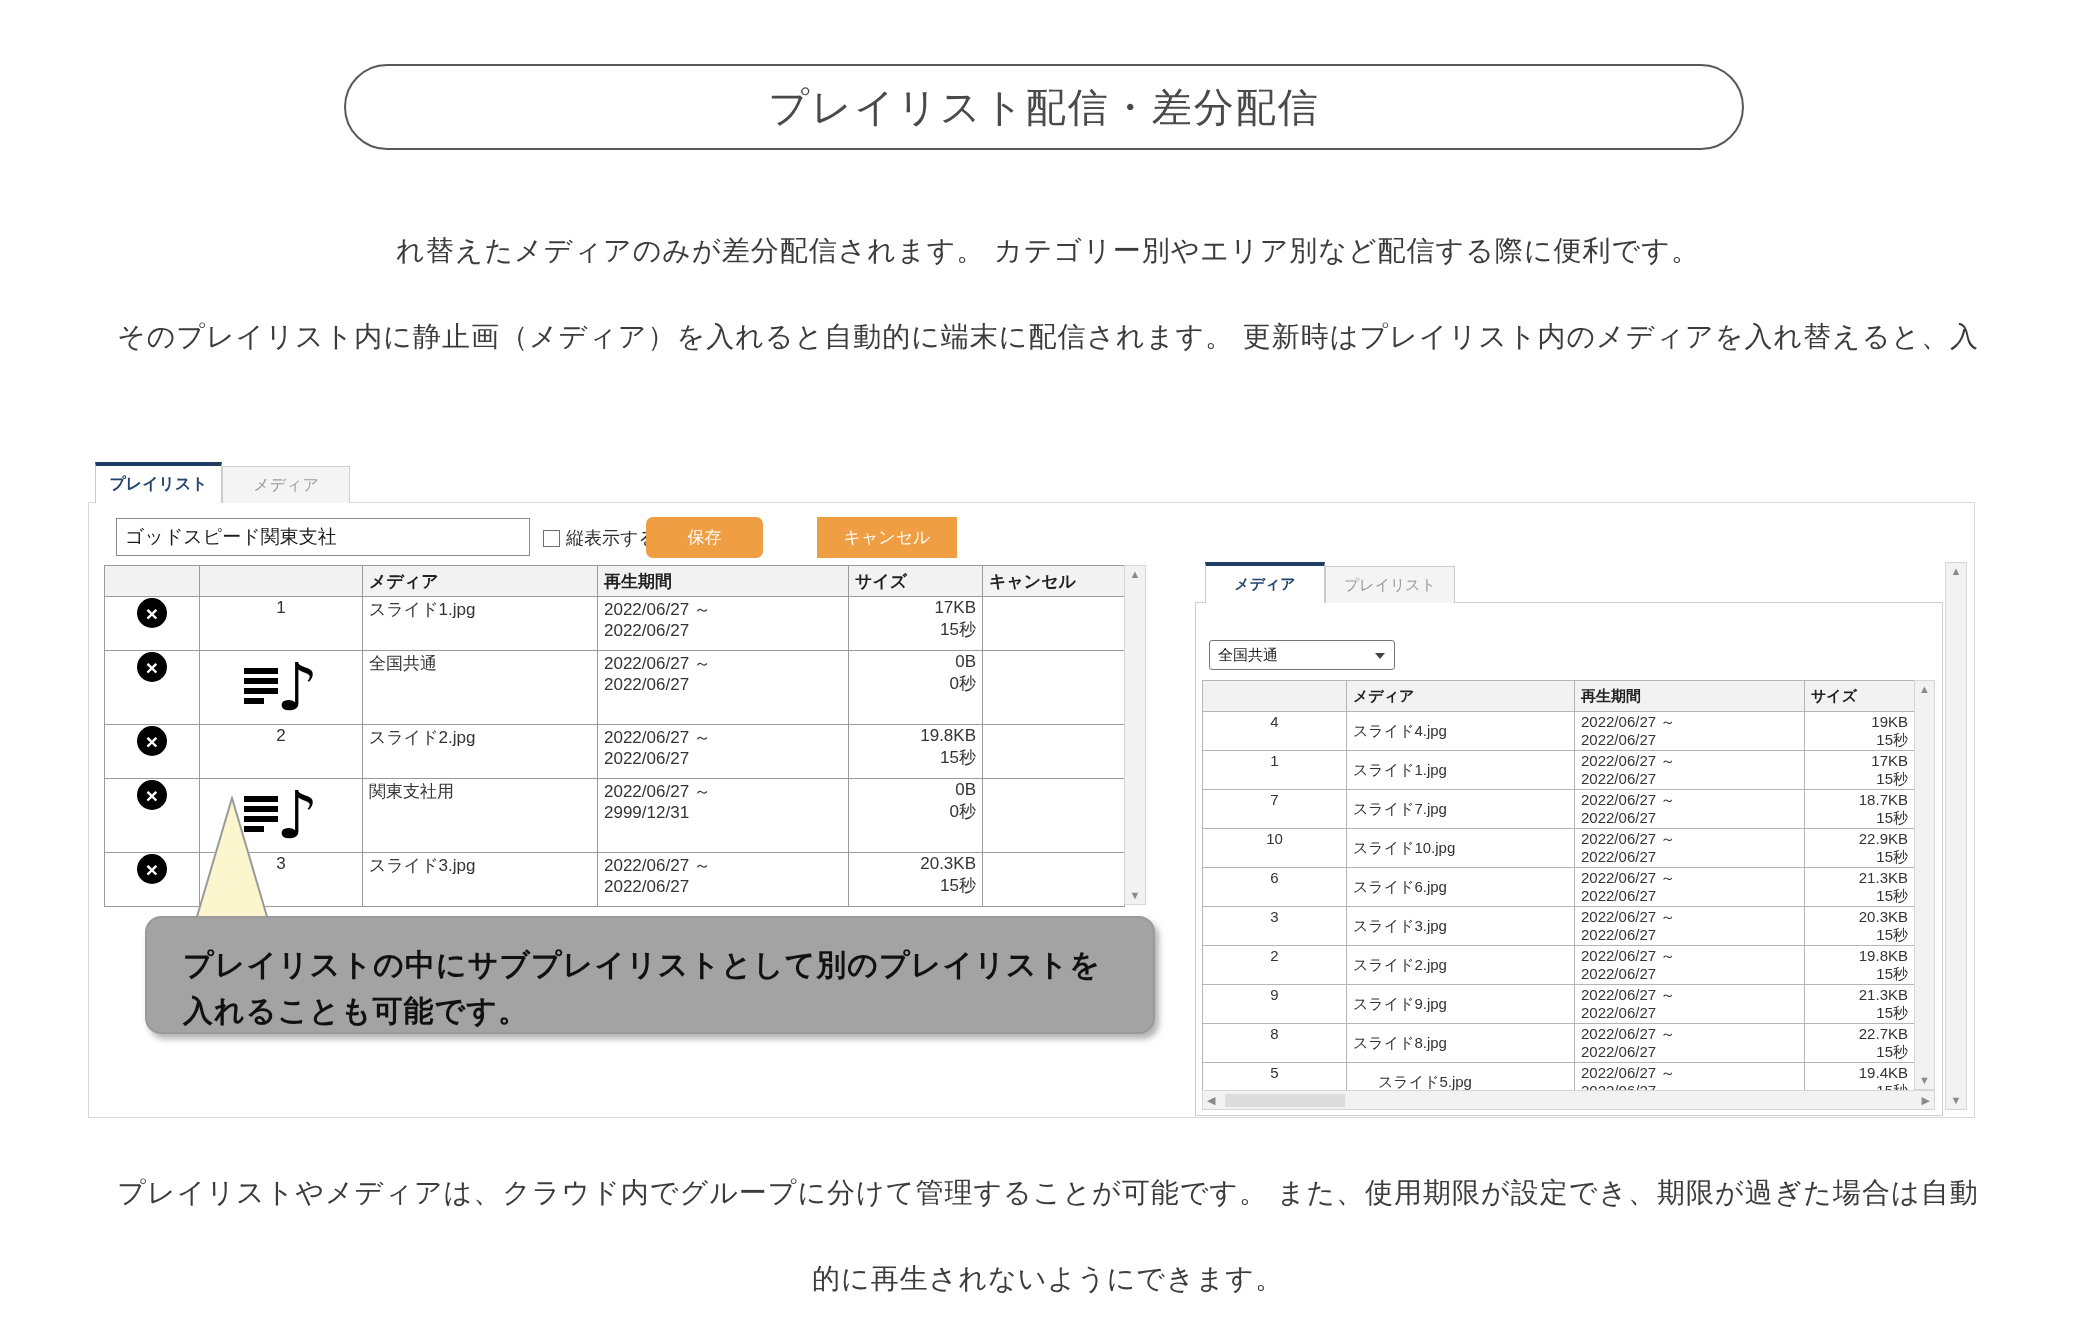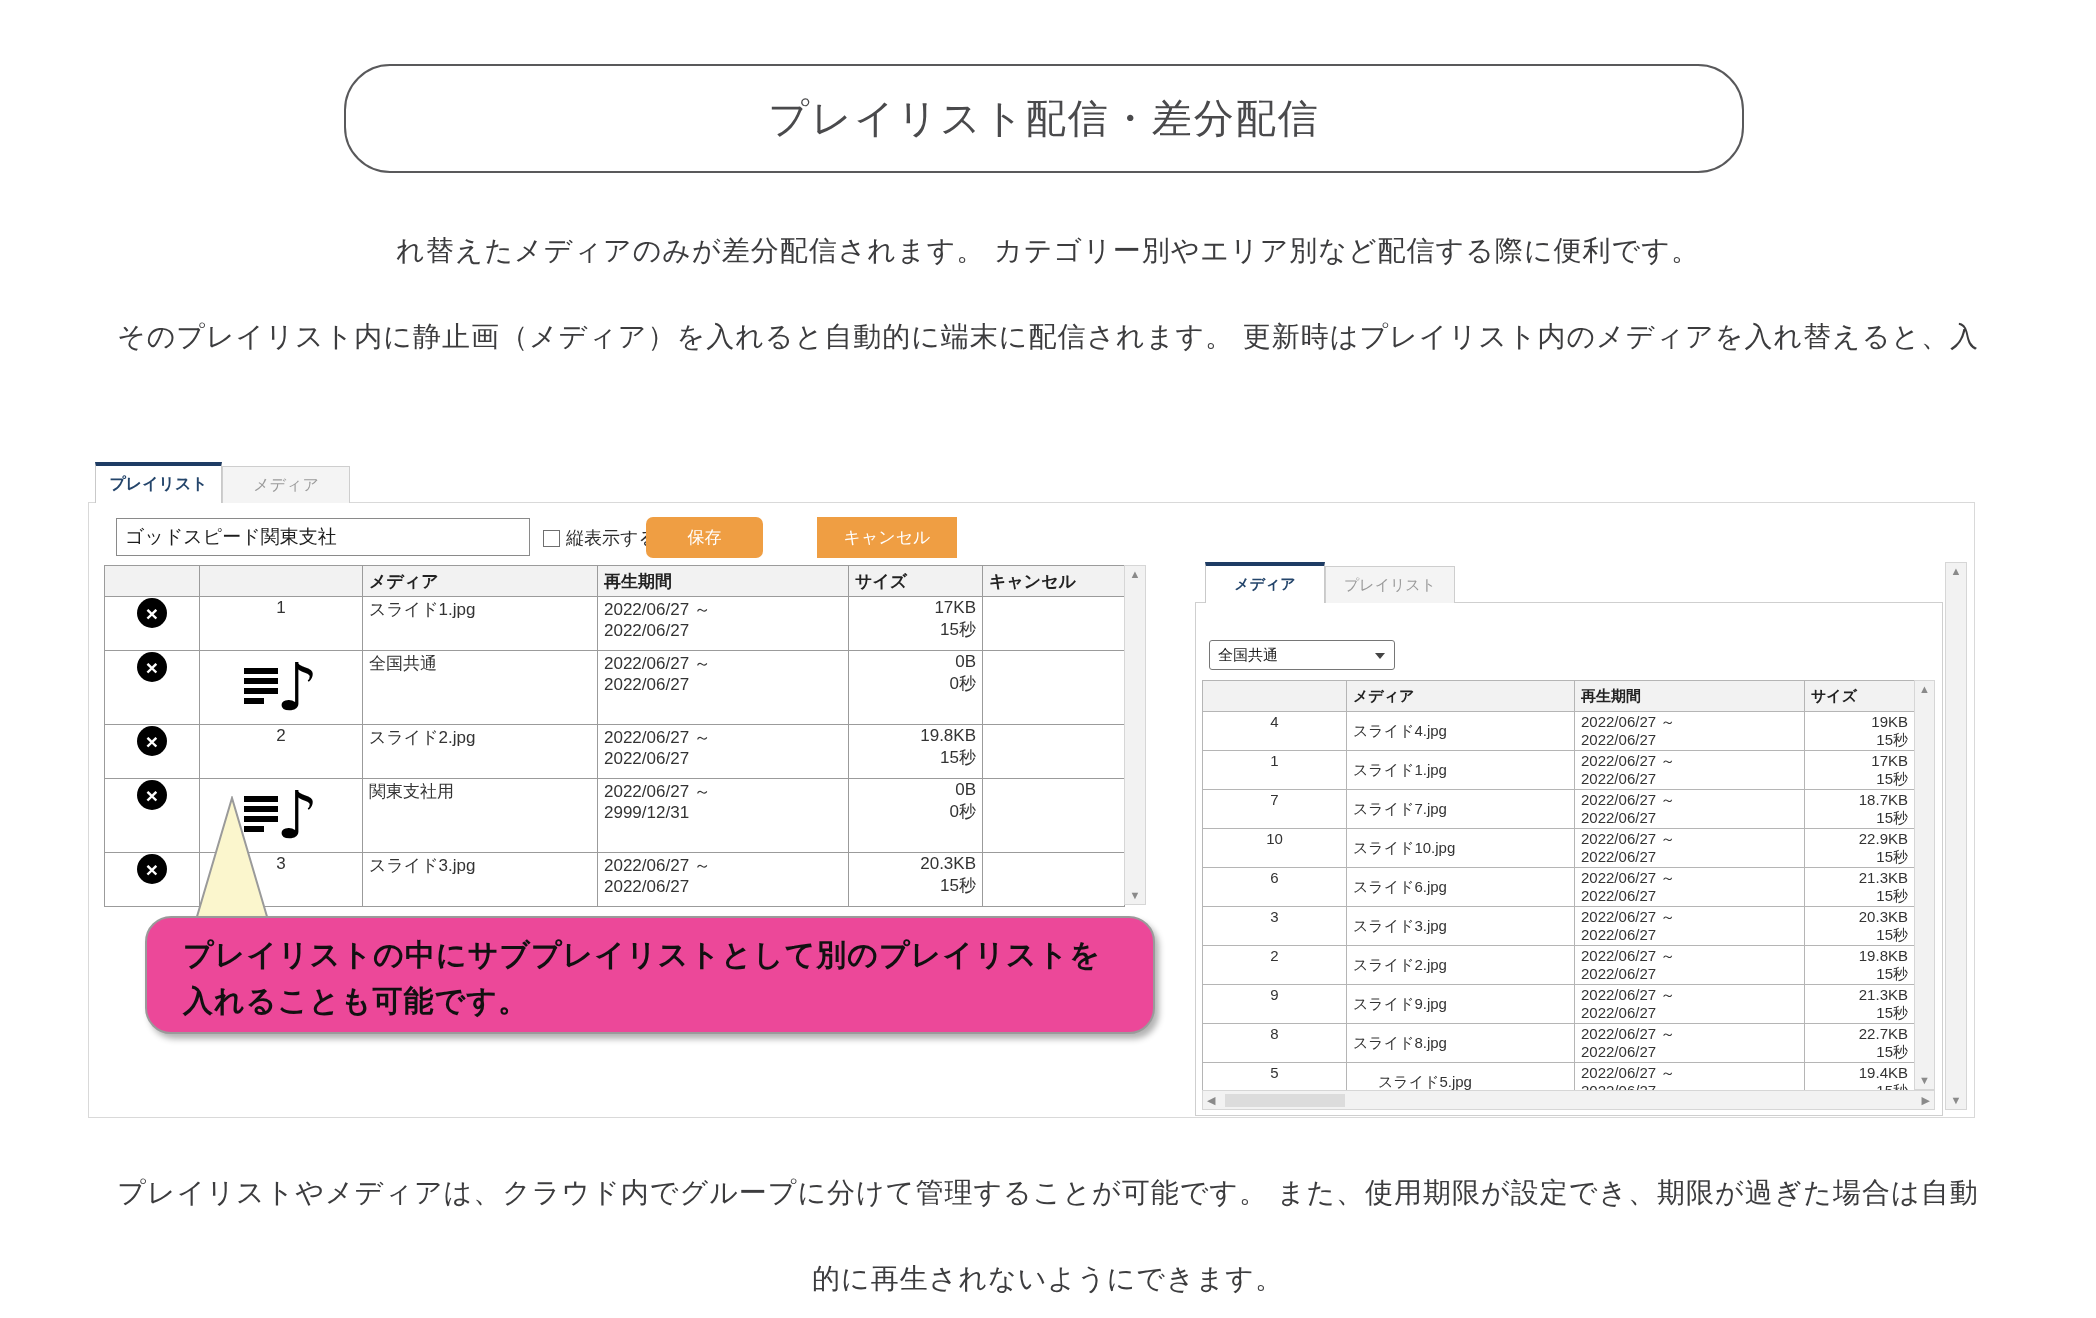--- a/index.html
+++ b/index.html
@@ -1,20 +1,20 @@
 <!DOCTYPE html>
 <html><head>
 <meta charset="utf-8">
 <style>
   html,body{margin:0;padding:0;background:#fff;font-family:"Liberation Sans","DejaVu Sans",sans-serif;}
   .stage{position:relative;width:2096px;height:1318px;overflow:hidden;background:#fff;}
   .abs{position:absolute;box-sizing:border-box;}
 
   
-  .title-pill{left:344px;top:64px;width:1400px;height:109px;border:2px solid #59595b;border-radius:46px;
+  .title-pill{left:344px;top:64px;width:1400px;height:86px;border:2px solid #59595b;border-radius:46px;
     display:flex;align-items:center;justify-content:center;font-size:40px;color:#4a4a4c;letter-spacing:2px;}
 
   
   .para{left:0;width:2096px;text-align:center;font-size:28px;color:#3c3c3e;letter-spacing:1px;}
   .para div{height:86px;line-height:86px;}
 
   
   .tab{display:flex;align-items:center;justify-content:center;font-size:16px;z-index:3;}
   .tab-active{background:#fff;border:1px solid #c9c9c9;border-bottom:none;border-top:4px solid #1e3c64;
     color:#24456b;font-weight:bold;}
@@ -60,22 +60,22 @@
 
   
   .sb{background:#f2f2f2;border:1px solid #d6d6d6;z-index:2;display:flex;flex-direction:column;
     justify-content:space-between;align-items:center;color:#8a8a8a;font-size:11px;}
   .sb-h{flex-direction:row;}
   .sb .arr{padding:3px 2px;line-height:1;}
   .sb-h .arr{padding:2px 4px;}
   .sb-thumb{position:absolute;background:#dcdcdc;}
 
   
-  .balloon{left:145px;top:916px;width:1010px;height:118px;background:#ec4899;border:2px solid #9a9a9a;
-    border-radius:26px;box-shadow:4px 5px 6px rgba(0,0,0,0.3);z-index:4;padding:14px 0 0 36px;}
+  .balloon{left:145px;top:916px;width:1010px;height:118px;background:#a3a3a3;border:2px solid #9a9a9a;
+    border-radius:16px;box-shadow:4px 5px 6px rgba(0,0,0,0.3);z-index:4;padding:24px 0 0 36px;}
   .balloon div{font-size:30px;font-weight:bold;color:#111;line-height:46px;letter-spacing:1px;}
   .tail{z-index:3;}
 
   
   .dropdown{left:1209px;top:640px;width:186px;height:30px;border:1px solid #767676;border-radius:3px;background:#fff;
     z-index:2;display:flex;align-items:center;font-size:15px;color:#222;padding:0 8px;}
   .dropdown .chev{position:absolute;right:9px;top:12px;width:0;height:0;border-left:5px solid transparent;
     border-right:5px solid transparent;border-top:6px solid #444;}
 
   .rpanel{left:1195px;top:602px;width:748px;height:514px;border:1px solid #cfcfcf;background:#fff;z-index:1;}

